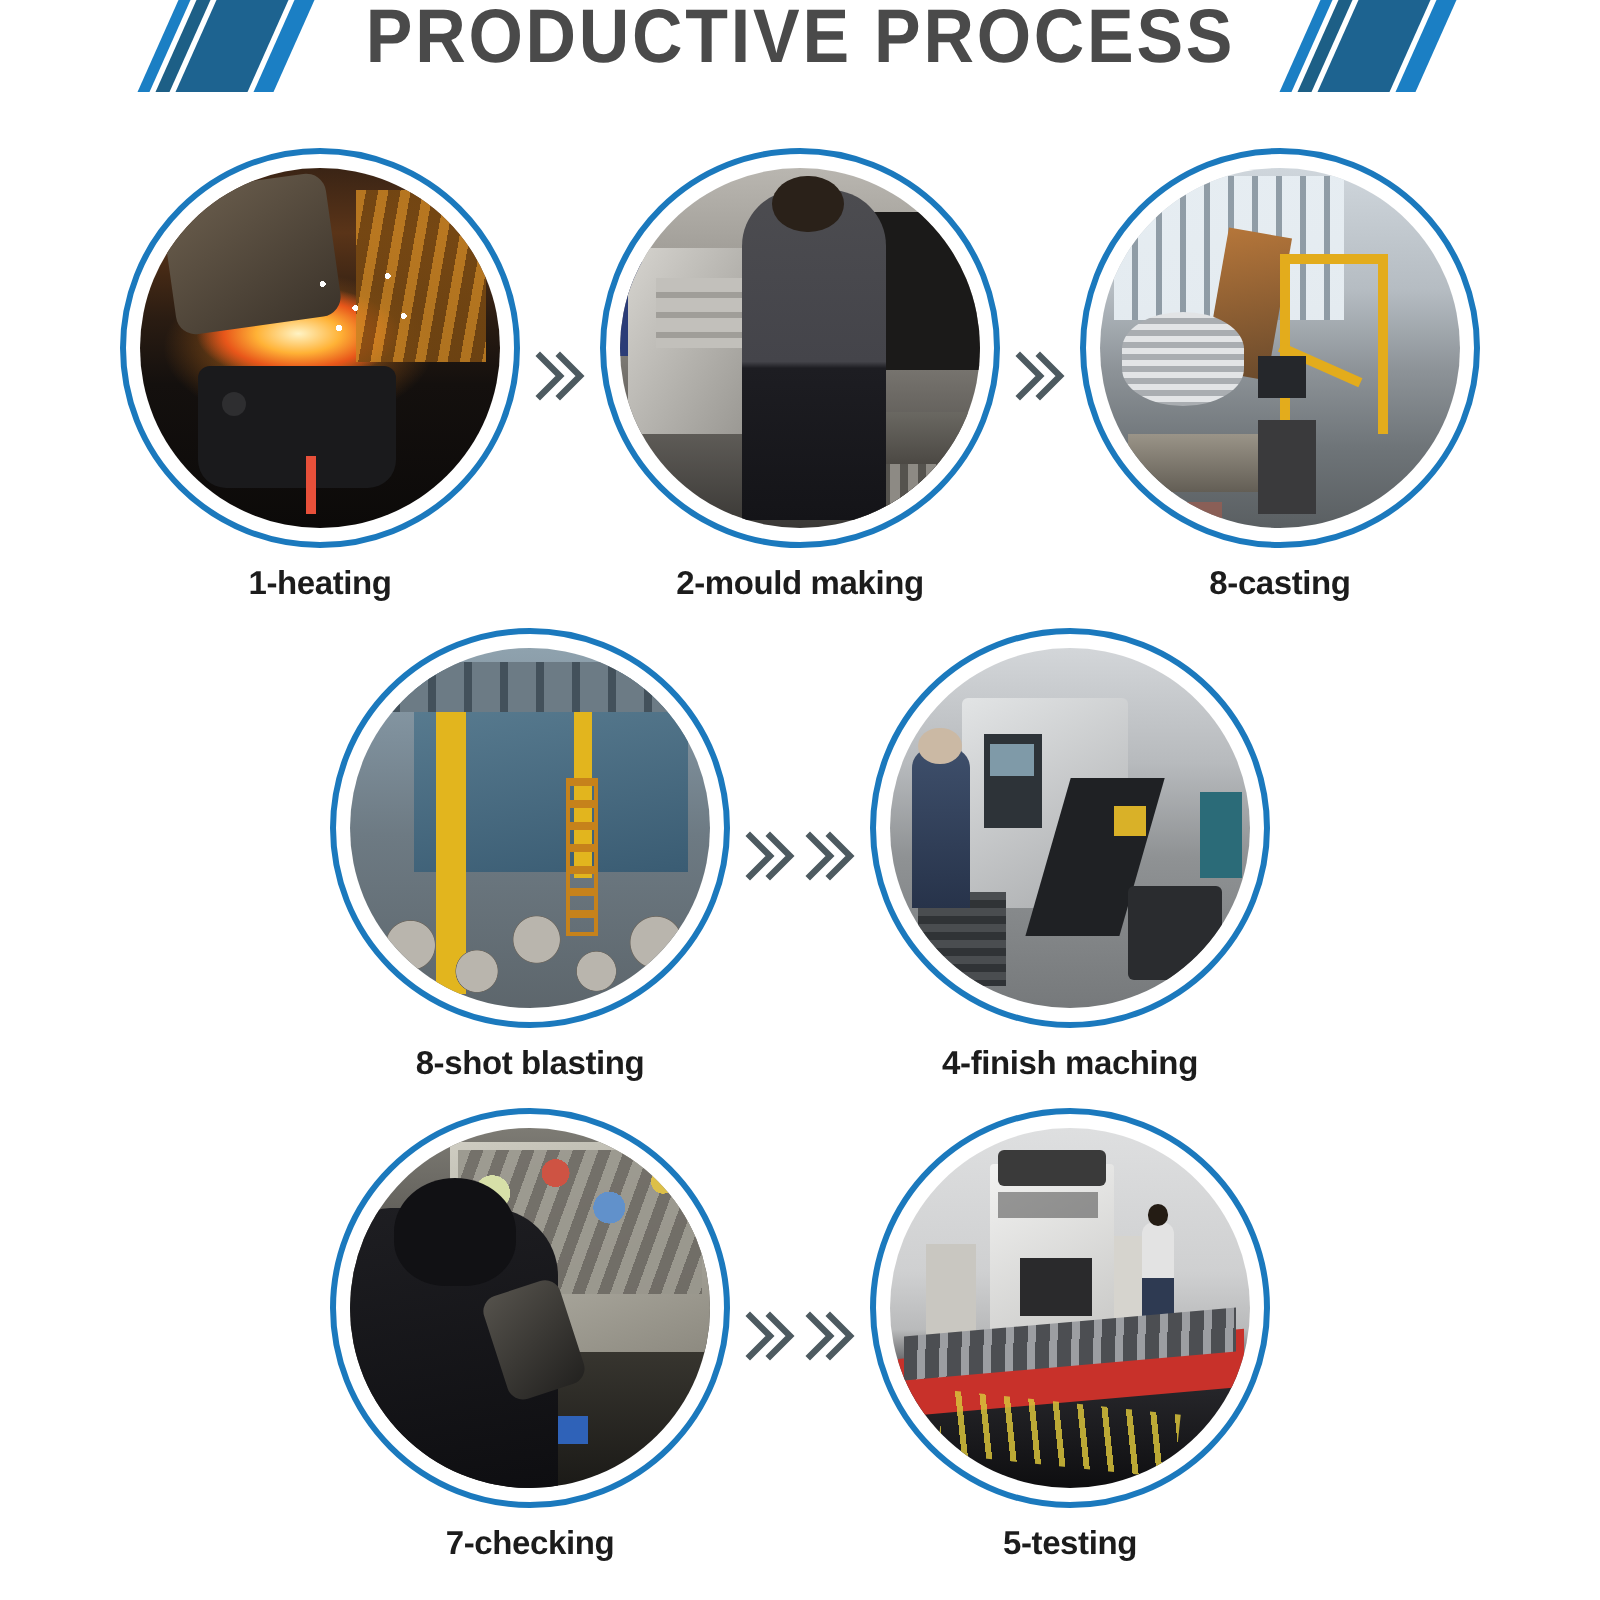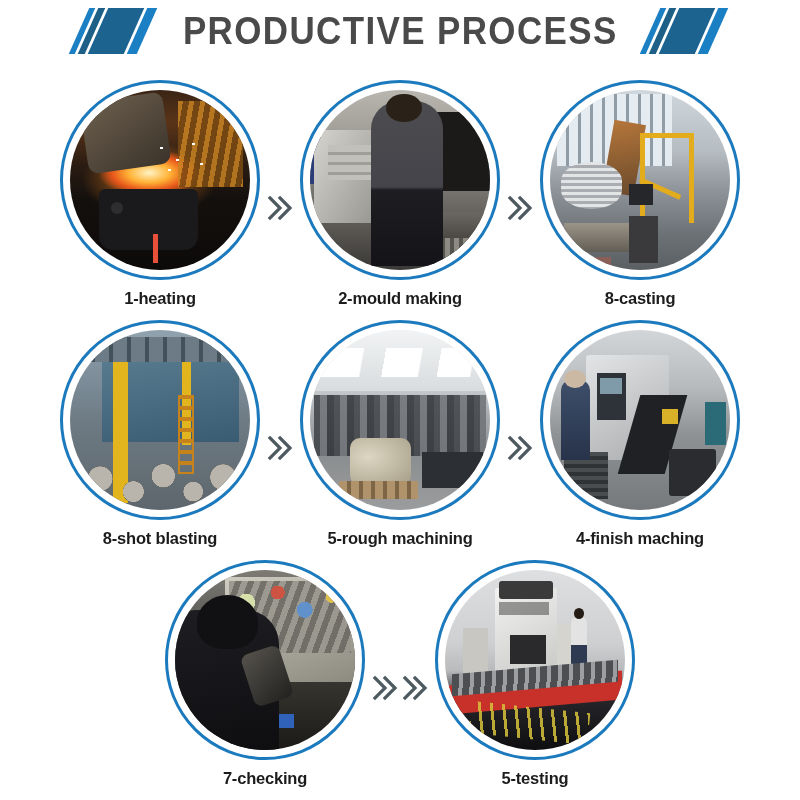--- a/index.html
+++ b/index.html
@@ -8,21 +8,21 @@
     background:#ffffff;
     font-family:"Liberation Sans",sans-serif;
     overflow:hidden;
     position:relative;
   }
 
   
   .header{
     height:62px;
     display:flex;
-    align-items:center;
+    align-items:flex-start;
     justify-content:center;
     gap:0px;
     position:relative;
   }
   .deco{
     display:flex;
     align-items:center;
     height:46px;
   }
   .deco .bar{
@@ -46,21 +46,21 @@
     padding:0 14px;
     line-height:1;
   }
 
   
   .grid{
     padding:6px 0 0 0;
   }
   .row{
     display:flex;
-    align-items:flex-end;
+    align-items:center;
     justify-content:center;
     height:240px;
   }
   .cell{
     width:210px;
     display:flex;
     flex-direction:column;
     align-items:center;
   }
   .arrow{
@@ -342,33 +342,20 @@
       <div class="label">8-shot blasting</div>
     </div>
 
     <div class="arrow">
       <svg width="26" height="28" viewBox="0 0 26 28" aria-hidden="true">
         <path d="M3 4 L13 14 L3 24" fill="none" stroke="#4d5a60" stroke-width="3.2" stroke-linecap="square"></path>
         <path d="M13 4 L23 14 L13 24" fill="none" stroke="#4d5a60" stroke-width="3.2" stroke-linecap="square"></path>
       </svg>
     </div>
 
-    <div class="cell">
-      <div class="circle-wrap">
-        <div class="photo p5">
-          <div class="layer ceil"></div>
-          <div class="layer lights"></div>
-          <div class="layer racks"></div>
-          <div class="layer dark2"></div>
-          <div class="layer bags"></div>
-          <div class="layer pallet"></div>
-        </div>
-      </div>
-      <div class="label">5-rough machining</div>
-    </div>
 
     <div class="arrow">
       <svg width="26" height="28" viewBox="0 0 26 28" aria-hidden="true">
         <path d="M3 4 L13 14 L3 24" fill="none" stroke="#4d5a60" stroke-width="3.2" stroke-linecap="square"></path>
         <path d="M13 4 L23 14 L13 24" fill="none" stroke="#4d5a60" stroke-width="3.2" stroke-linecap="square"></path>
       </svg>
     </div>
 
     <div class="cell">
       <div class="circle-wrap">

